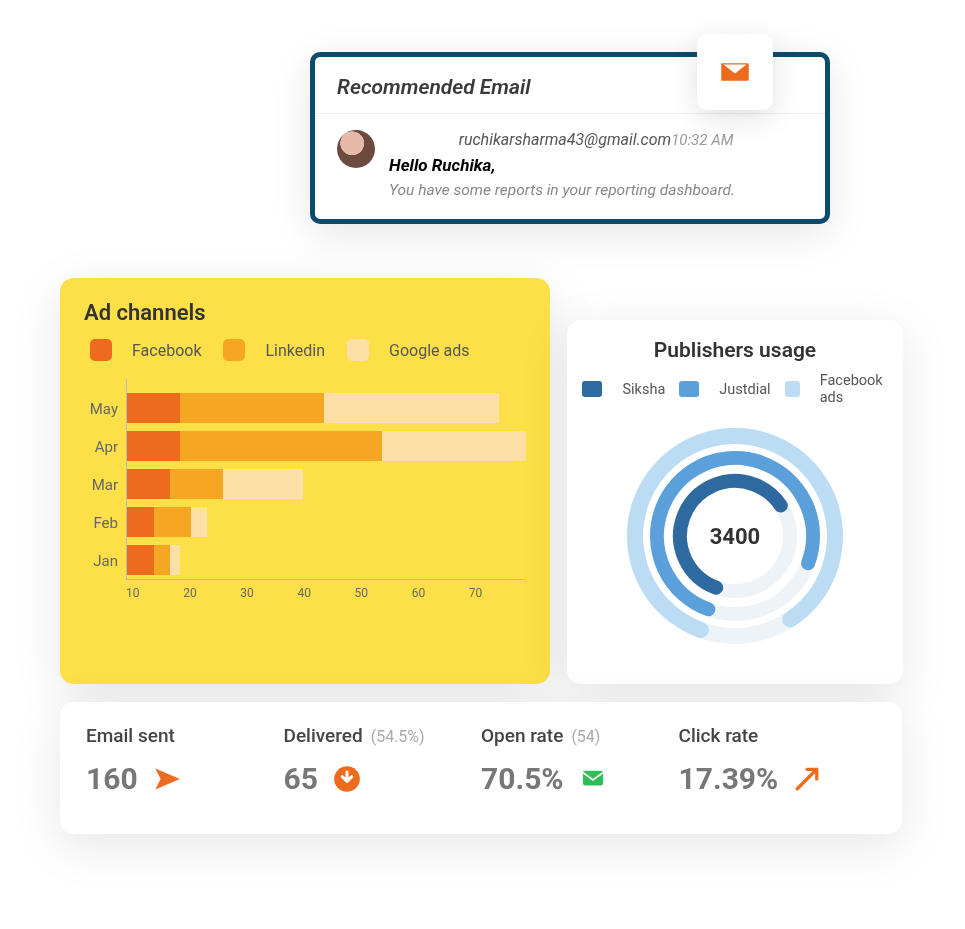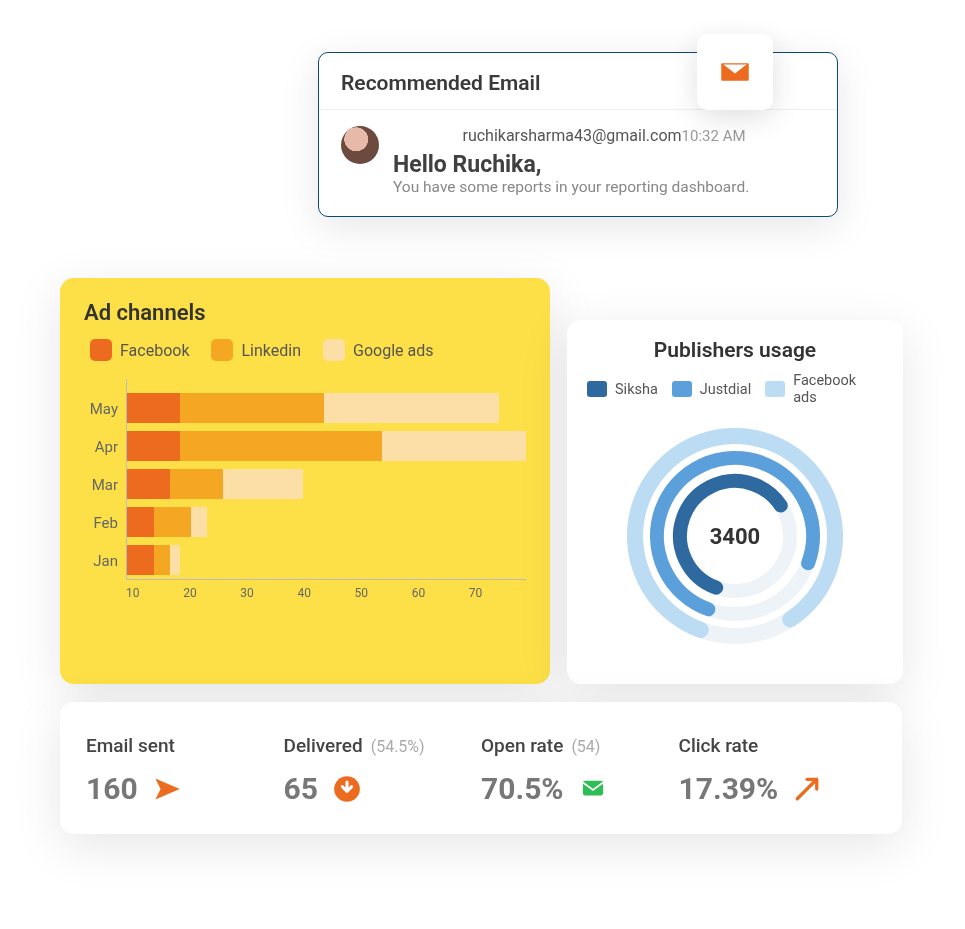--- a/index.html
+++ b/index.html
@@ -9,28 +9,29 @@
     width: 965px;
     height: 929px;
     position: relative;
     color: #3a3a3a;
   }
   .canvas { position: relative; width: 100%; height: 100%; }
 
   
   .email-card {
     position: absolute;
-    left: 318px;
+    left: 310px;
     top: 52px;
     width: 520px;
     background: #fff;
-    border: 1px solid #0c4a6e;
+    border: 5px solid #0c4a6e;
     border-radius: 10px;
     box-shadow: 0 10px 40px rgba(0,0,0,0.10);
     z-index: 3;
+    font-style: italic;
   }
   .email-header {
     padding: 18px 22px 14px 22px;
     border-bottom: 1px solid #eee;
     font-size: 21px;
     font-weight: 600;
     color: #3a3a3a;
   }
   .email-body { display: flex; padding: 16px 22px 20px 22px; gap: 14px; }
   .avatar {
@@ -38,21 +39,21 @@
     background: radial-gradient(circle at 40% 35%, #e6b9a8 0 35%, #6d4a3e 36% 100%);
     flex: none;
   }
   .email-text { flex: 1; }
   .email-row {
     display: flex; justify-content: center; align-items: baseline;
     margin-bottom: 6px;
   }
   .email-addr { color: #555; font-size: 16px; }
   .email-time { color: #9a9a9a; font-size: 15px; }
-  .email-greeting { font-weight: 700; color: #404040; font-size: 23px; }
+  .email-greeting { font-weight: 700; color: #000000; font-size: 17px; margin-bottom: 6px; }
   .email-snippet { color: #888; font-size: 15.5px; }
 
   .email-icon-badge {
     position: absolute;
     left: 697px;
     top: 34px;
     width: 76px;
     height: 76px;
     background: #fff;
     border-radius: 10px;
@@ -71,21 +72,21 @@
     width: 490px;
     height: 406px;
     background: #fde047;
     border-radius: 14px;
     box-shadow: 0 12px 50px rgba(0,0,0,0.10);
     padding: 22px 24px 20px 24px;
     z-index: 2;
   }
   .card-title { font-size: 22px; font-weight: 600; color: #333; margin-bottom: 14px; }
   .legend { display: flex; gap: 22px; align-items: center; margin-bottom: 18px; margin-left: 6px; font-size: 16px; color: #555; }
-  .legend-item { display: inline-flex; align-items: center; gap: 8px; }
+  .legend-item { display: inline-flex; align-items: center; gap: 20px; }
   .swatch { width: 22px; height: 22px; border-radius: 5px; display: inline-block; }
 
   .bars-area { display: flex; }
   .y-labels { width: 42px; display: flex; flex-direction: column; justify-content: flex-end; padding-top: 10px; }
   .y-labels span { height: 38px; display: flex; align-items: center; justify-content: flex-end; padding-right: 8px; color: #666; font-size: 15px; }
   .bars {
     flex: 1;
     border-left: 1px solid #bbb;
     border-bottom: 1px solid #bbb;
     position: relative;
@@ -125,21 +126,21 @@
   .stats-card {
     position: absolute;
     left: 60px;
     top: 702px;
     width: 842px;
     height: 132px;
     background: #fff;
     border-radius: 14px;
     box-shadow: 0 12px 50px rgba(0,0,0,0.10);
     display: flex;
-    align-items: center;
+    align-items: flex-start;
     padding: 22px 26px 18px 26px;
     z-index: 2;
   }
   .stat { flex: 1; display: flex; flex-direction: column; justify-content: space-between; }
   .stat-head { display: flex; align-items: baseline; gap: 8px; font-size: 19px; color: #444; font-weight: 500; }
   .stat-sub { color: #aaa; font-size: 16px; font-weight: 400; }
   .stat-row { display: flex; align-items: center; gap: 14px; margin-top: 14px; }
   .stat-val { font-size: 30px; font-weight: 700; color: #777; }
   .ico { width: 30px; height: 30px; display: inline-flex; align-items: center; justify-content: center; }
 </style>

